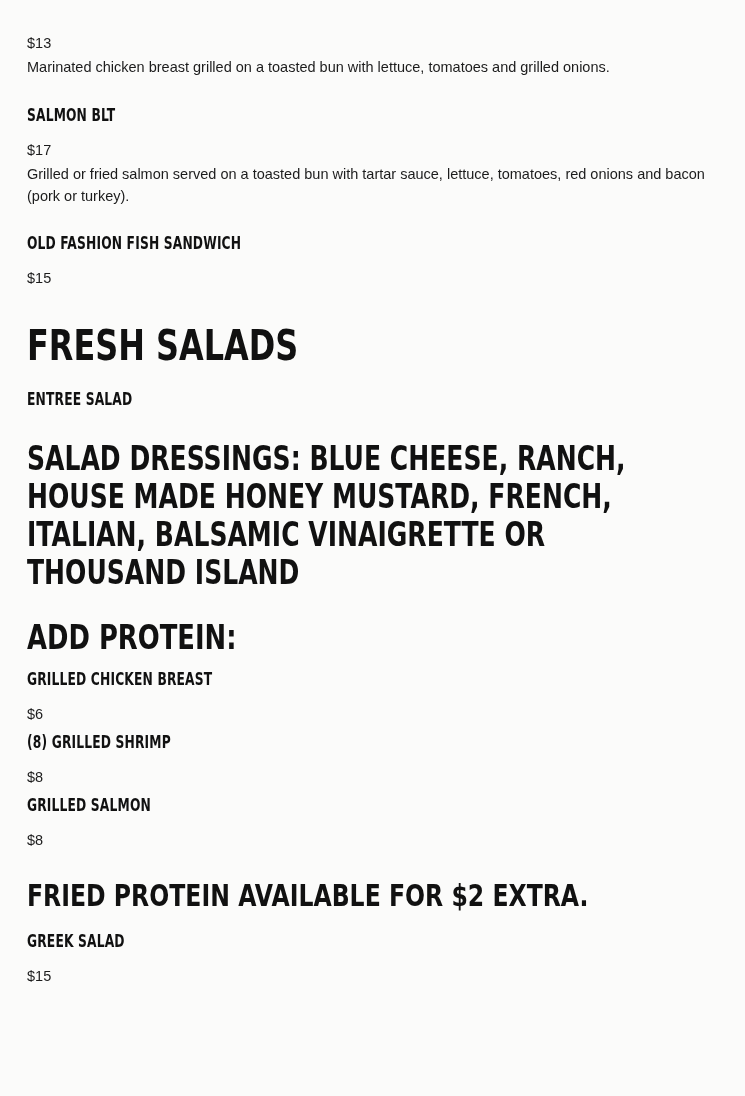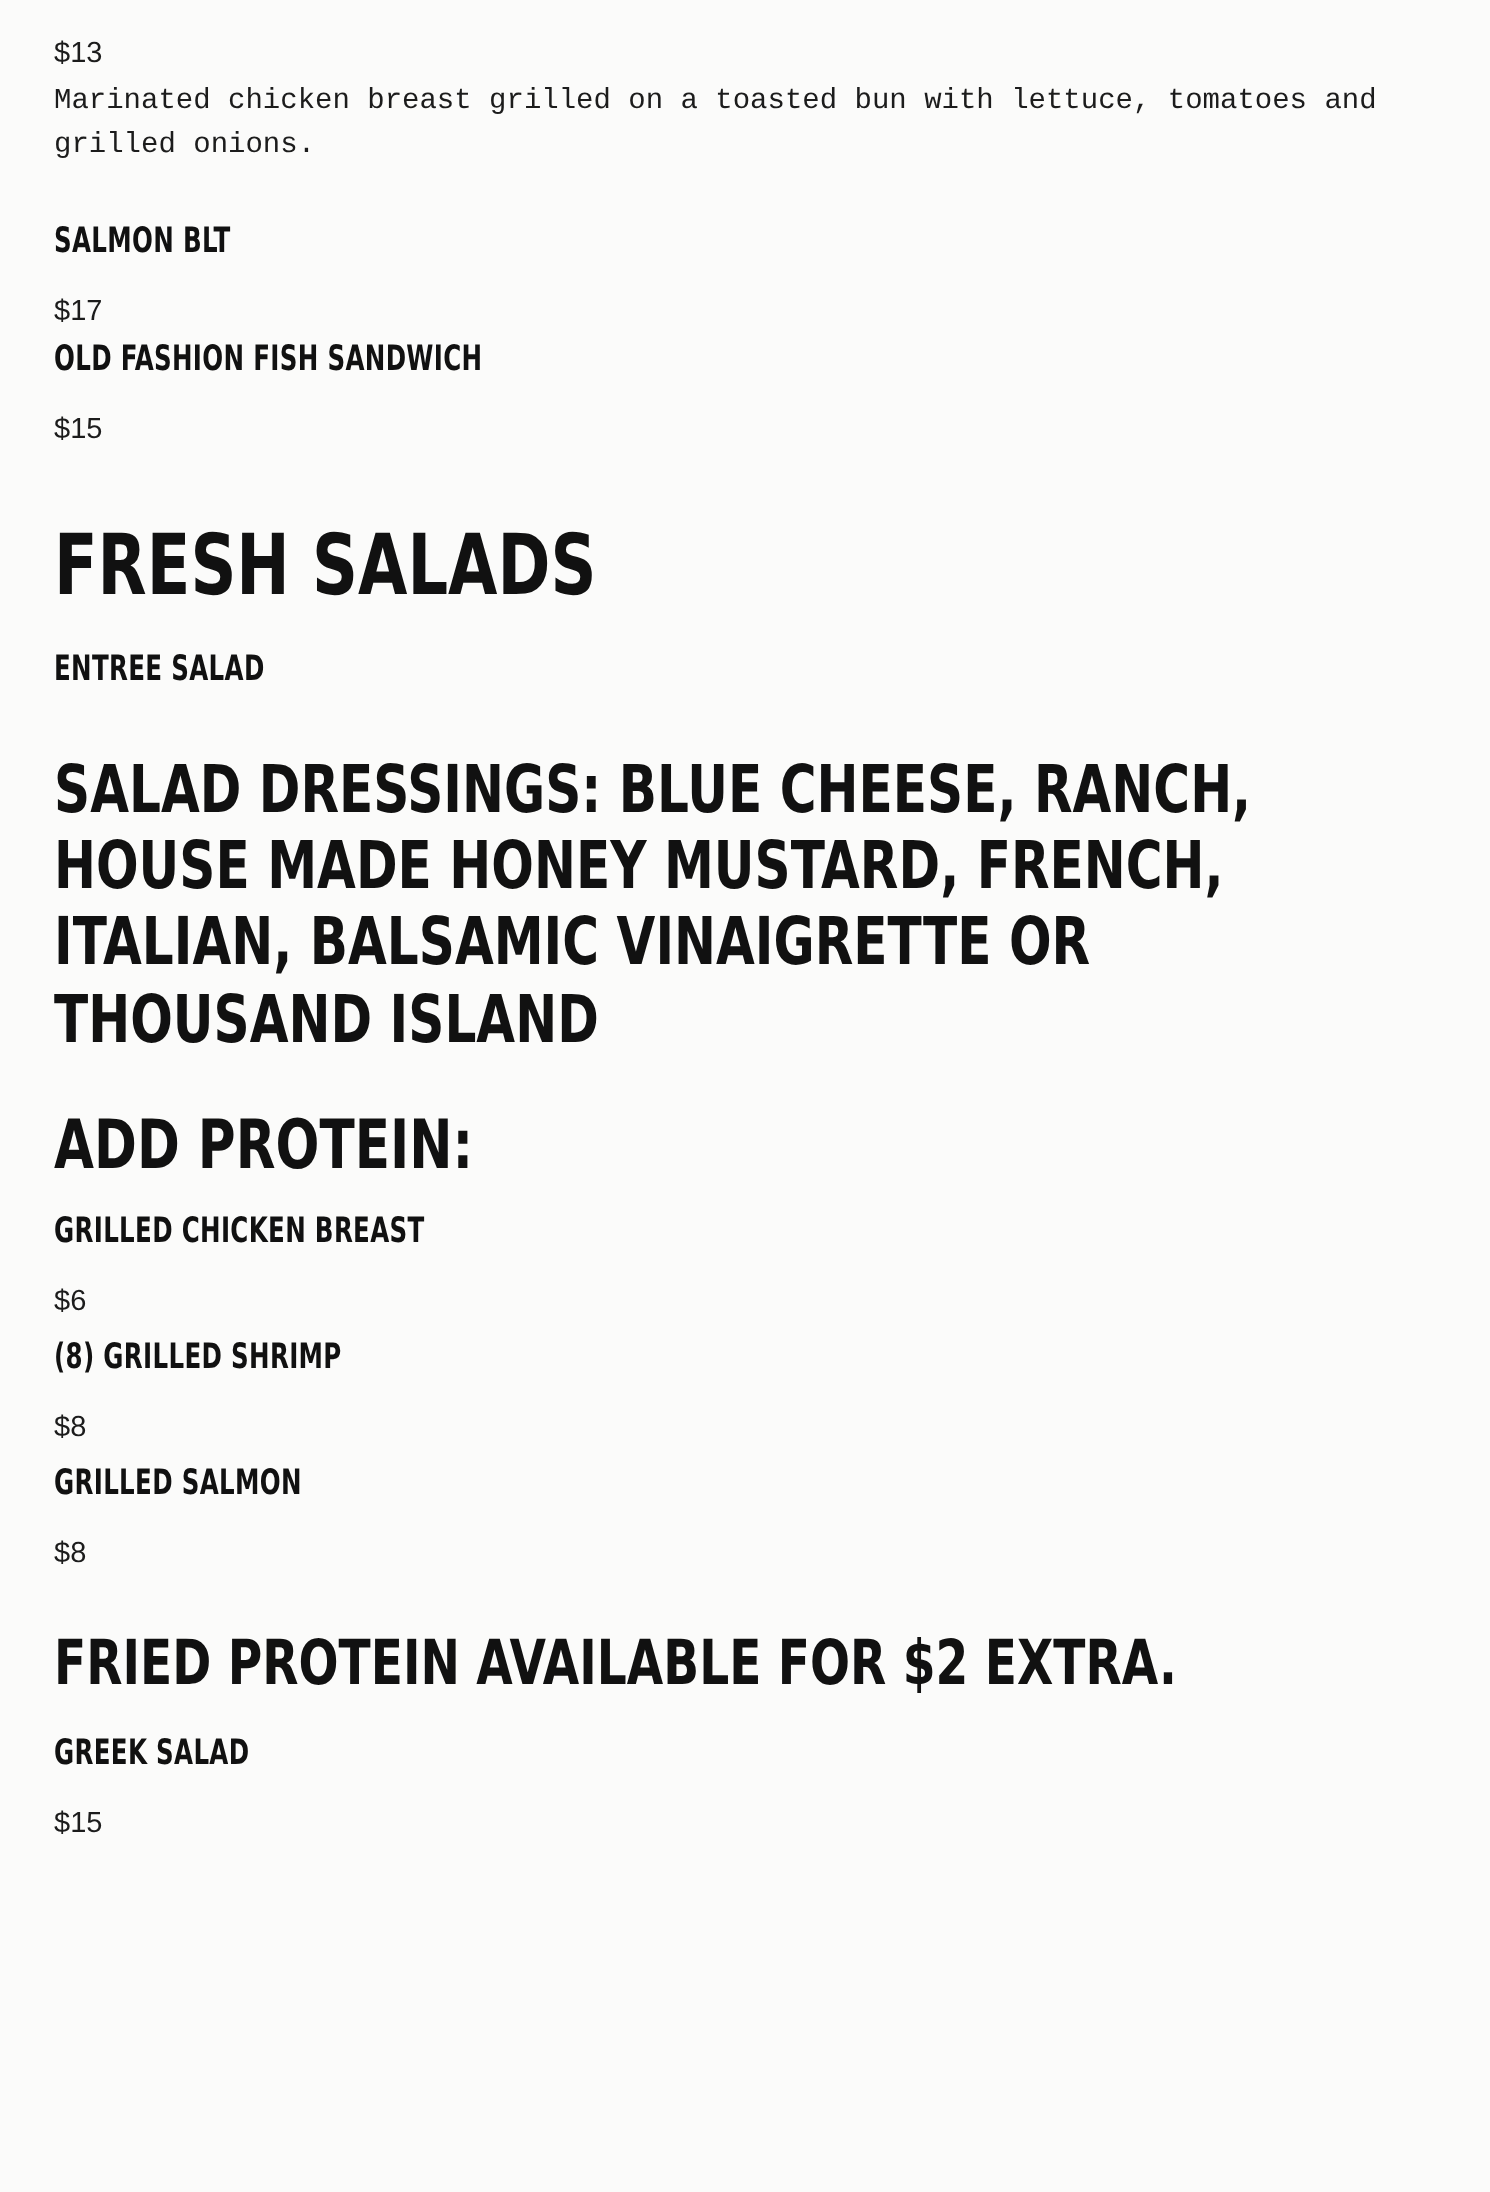--- a/index.html
+++ b/index.html
@@ -26,21 +26,20 @@
     line-height: 1.45;
     margin: 0 0 3px 0;
     color: #1c1c1c;
   }
   .desc {
     font-size: 14.5px;
     line-height: 1.5;
     margin: 0 0 26px 0;
     color: #1c1c1c;
     max-width: 690px;
-    font-family: Liberation Mono, monospace;
   }
 
   
   .item-name {
     font-family: "DejaVu Sans", sans-serif;
     font-weight: 700;
     font-stretch: condensed;
     transform: scaleX(0.78);
     transform-origin: left center;
     width: 128%;
@@ -70,33 +69,34 @@
   }
   .section-title.big-note {
     font-size: 33px;
     margin: 30px 0 18px 0;
     line-height: 1.16;
   }
   .section-title.mid {
     font-size: 31px;
     margin: 28px 0 18px 0;
   }
-  .first-price { margin-top: 17px; }
+  .first-price { margin-top: 33px; }
   .spacer-sm { height: 4px; }
 </style>
 </head>
 <body>
 
 <div class="page">
 
   <p class="price first-price">$13</p>
   <p class="desc">Marinated chicken breast grilled on a toasted bun with lettuce, tomatoes and grilled onions.</p>
 
   <h3 class="item-name">Salmon BLT</h3>
   <p class="price">$17</p>
+  <p class="desc">Grilled or fried salmon served on a toasted bun with tartar sauce, lettuce, tomatoes, red onions and bacon (pork or turkey).</p>
 
   <h3 class="item-name">Old Fashion Fish Sandwich</h3>
   <p class="price">$15</p>
 
   <h2 class="section-title">Fresh Salads</h2>
 
   <h3 class="item-name">Entree Salad</h3>
 
   <h2 class="section-title big-note">Salad Dressings: Blue Cheese, Ranch, House Made Honey Mustard, French, Italian, Balsamic Vinaigrette or Thousand Island</h2>
 

